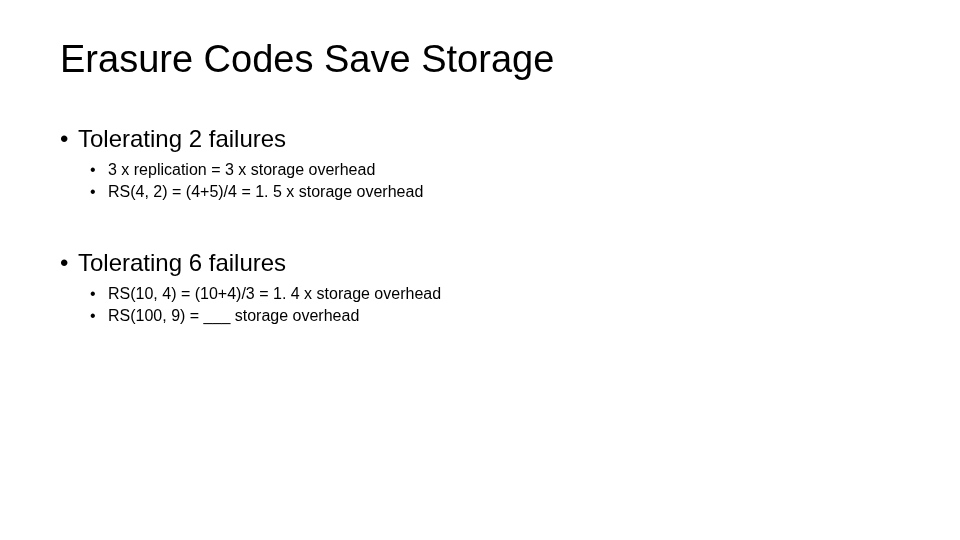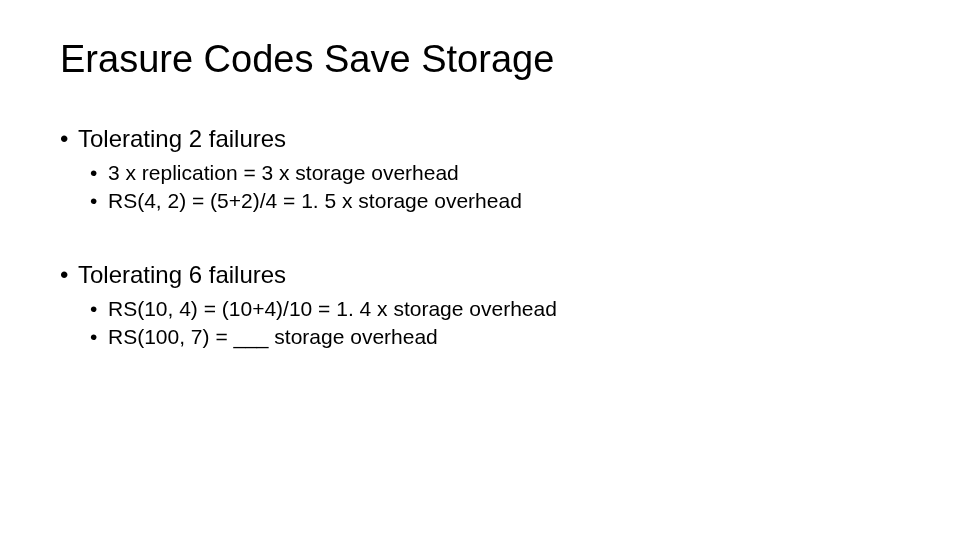--- a/index.html
+++ b/index.html
@@ -29,21 +29,21 @@
     padding-left: 18px;
     position: relative;
   }
   .level1::before {
     content: "•";
     position: absolute;
     left: 0;
     top: 0;
   }
   .level2 {
-    font-size: 21px;
+    font-size: 16px;
     margin: 0 0 4px 0;
     padding-left: 18px;
     margin-left: 30px;
     position: relative;
   }
   .level2::before {
     content: "•";
     position: absolute;
     left: 0;
     top: 0;
@@ -54,21 +54,21 @@
 </style>
 </head>
 <body>
 
 <div class="slide">
   <h1 class="title">Erasure Codes Save Storage</h1>
 
   <div class="group">
     <div class="level1">Tolerating 2 failures</div>
     <div class="level2">3 x replication = 3 x storage overhead</div>
-    <div class="level2">RS(4, 2) = (5+2)/4 = 1. 5 x storage overhead</div>
+    <div class="level2">RS(4, 2) = (4+5)/4 = 1. 5 x storage overhead</div>
   </div>
 
   <div class="group">
     <div class="level1">Tolerating 6 failures</div>
-    <div class="level2">RS(10, 4) = (10+4)/10 = 1. 4 x storage overhead</div>
-    <div class="level2">RS(100, 7) = ___ storage overhead</div>
+    <div class="level2">RS(10, 4) = (10+4)/3 = 1. 4 x storage overhead</div>
+    <div class="level2">RS(100, 9) = ___ storage overhead</div>
   </div>
 </div>
 
 </body></html>

